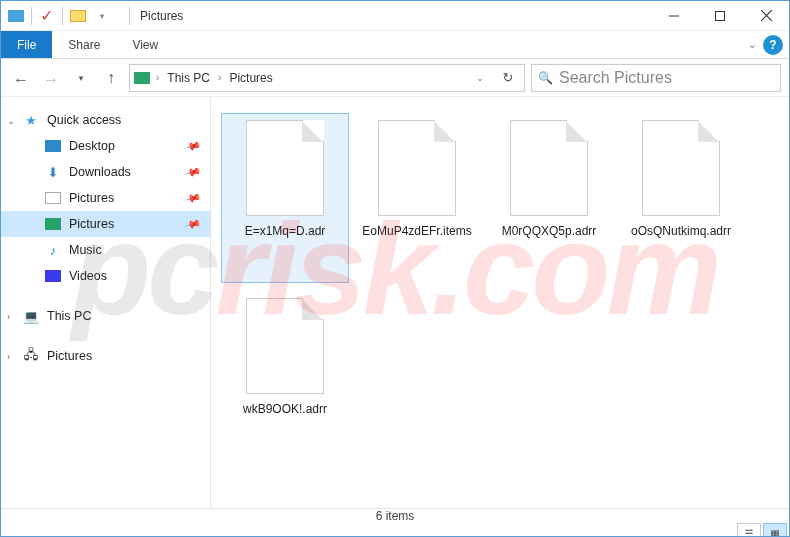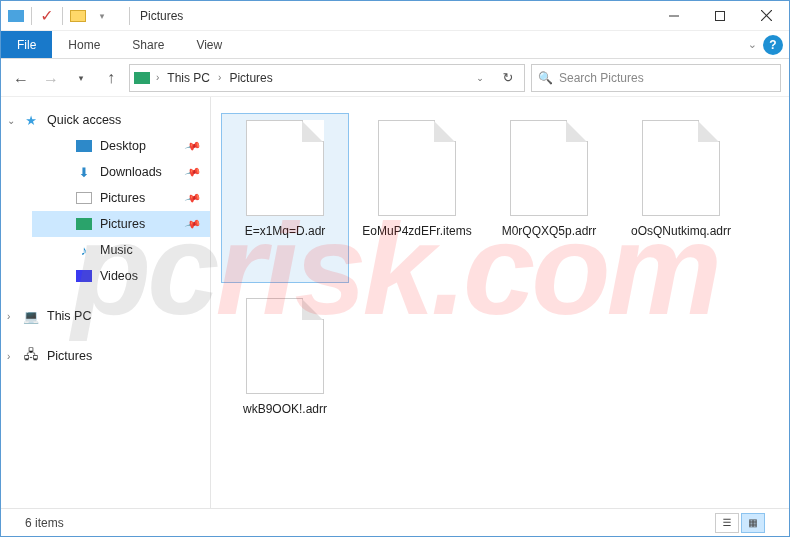--- a/index.html
+++ b/index.html
@@ -23,45 +23,45 @@
 
 
 .navbar { height: 38px; display: flex; align-items: center; padding: 4px 8px; gap: 6px; border-bottom: 1px solid #eee; }
 .navbtn { width: 24px; height: 24px; display: flex; align-items: center; justify-content: center; color: #555; }
 .navbtn.disabled { color: #bbb; }
 .addrbox { flex: 1; height: 28px; border: 1px solid #ccc; display: flex; align-items: center; padding: 0 4px; font-size: 12px; gap: 4px; }
 .crumb { padding: 0 2px; color: #333; }
 .crumb-sep { color: #777; font-size: 10px; padding: 0 2px; }
 .addrbox .spacer { flex: 1; }
 .searchbox { width: 250px; height: 28px; border: 1px solid #ccc; display: flex; align-items: center; padding: 0 6px; font-size: 12px; color: #777; gap: 6px; }
-.searchbox input { border: none; outline: none; flex: 1; font-size: 12px; color: #333; background: transparent; }
+.searchbox input { border: none; outline: none; flex: 1; font-size: 16px; color: #333; background: transparent; }
 .searchbox input::placeholder { color: #888; }
 
 
 .main { display: flex; height: calc(100% - 30px - 28px - 38px - 28px); }
 .sidebar { width: 210px; border-right: 1px solid #e5e5e5; padding: 10px 0; overflow-y: auto; }
 .navgroup { margin-bottom: 14px; }
 .navitem { height: 26px; display: flex; align-items: center; padding-left: 22px; font-size: 12.5px; color: #222; gap: 8px; position: relative; }
-.navitem.sub { padding-left: 44px; margin-left: 31px; }
+.navitem.sub { padding-left: 44px; }
 .navitem.selected { background: #cce8ff; }
 .navitem .exp { position: absolute; left: 6px; font-size: 10px; color: #777; }
 .pin { margin-left: auto; margin-right: 10px; color: #888; font-size: 11px; transform: rotate(30deg); }
 .ico { width: 16px; height: 16px; display: inline-flex; align-items: center; justify-content: center; font-size: 13px; }
 
 .content { flex: 1; padding: 16px 10px; display: flex; flex-wrap: wrap; align-content: flex-start; gap: 8px 4px; overflow-y: auto; }
 .fileitem { width: 128px; height: 170px; display: flex; flex-direction: column; align-items: center; text-align: center; padding: 6px 2px; border: 1px solid transparent; }
 .fileitem.sel { border: 1px solid #8bc3ef; background: #e6f2fb; }
 .file-thumb { width: 78px; height: 96px; background: #fff; border: 1px solid #ccc; position: relative; margin-bottom: 8px; }
 .file-thumb::before { content: ""; position: absolute; top: -1px; right: -1px; width: 0; height: 0; border-left: 22px solid transparent; border-top: 22px solid #fff; }
 .file-thumb::after { content: ""; position: absolute; top: 0; right: 0; width: 0; height: 0; border-left: 21px solid #e3e3e3; border-top: 21px solid transparent; }
 .file-thumb .fold { position: absolute; top: -1px; right: -1px; width: 22px; height: 22px; border-left: 1px solid #ccc; border-bottom: 1px solid #ccc; }
 .fname { font-size: 12px; color: #222; line-height: 1.3; word-break: break-all; max-width: 100%; }
 
 
-.statusbar { height: 28px; border-top: 1px solid #e5e5e5; display: flex; align-items: center; padding: 0 24px; font-size: 12px; color: #444; }
+.statusbar { height: 28px; border-top: 1px solid #e5e5e5; display: flex; align-items: center; padding: 0 2px; font-size: 12px; color: #444; flex-direction: column; }
 .statusbar .right { margin-left: auto; display: flex; gap: 2px; }
 .viewbtn { width: 24px; height: 20px; border: 1px solid #ccc; display: flex; align-items: center; justify-content: center; font-size: 10px; }
 .viewbtn.active { background: #cce8ff; border-color: #8bc3ef; }
 
 
 .sq { width: 16px; height: 12px; display: inline-block; }
 .sq.blue { background: #4aa3df; }
 .sq.folder { background: #ffd869; border: 1px solid #d6a92f; }
 .star { color: #3aa0e0; }
 .sq.desktop { background: #2d89c9; }
@@ -118,21 +118,20 @@
         <svg width="11" height="11">
           <line x1="0" y1="0" x2="11" y2="11" stroke="#333" stroke-width="1.2"></line>
           <line x1="11" y1="0" x2="0" y2="11" stroke="#333" stroke-width="1.2"></line>
         </svg>
       </div>
   </div>
 </div>
 
 <div class="ribbon">
   <div class="file-tab">File</div>
-  <div class="tab">Home</div>
   <div class="tab">Share</div>
   <div class="tab">View</div>
   <div class="ribbon-right">
     <span style="color:#888;font-size:11px">⌄</span>
     <span class="help-icon">?</span>
   </div>
 </div>
 
 <div class="navbar">
   <div class="navbtn">←</div>

